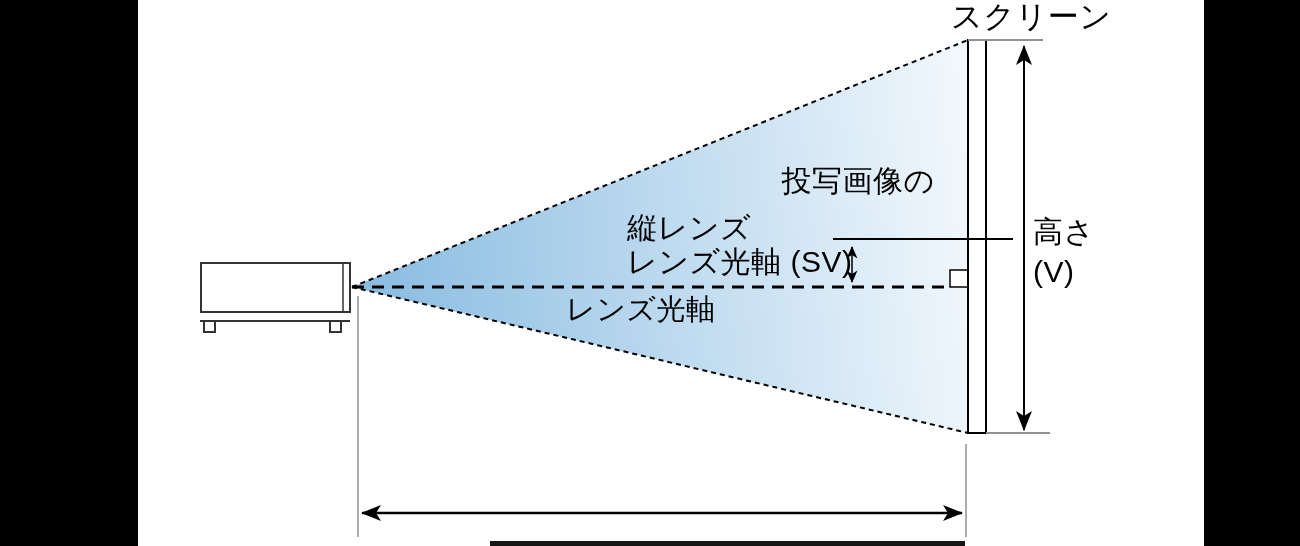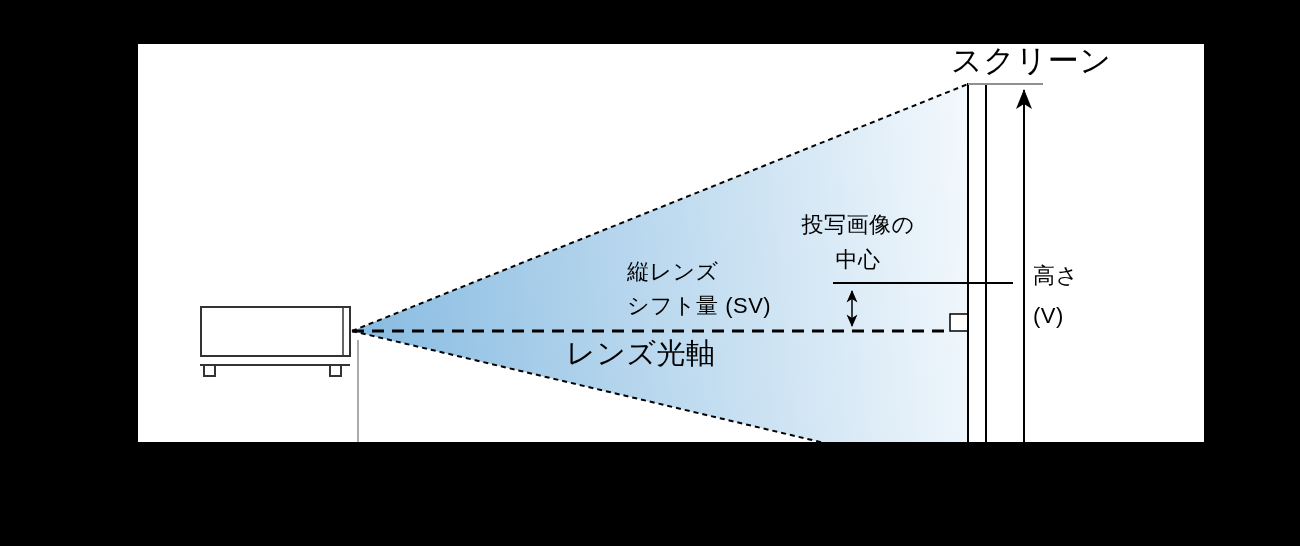--- a/index.html
+++ b/index.html
@@ -1,28 +1,27 @@
 <!DOCTYPE html>
 <html><head>
 <meta charset="utf-8">
 <style>
   html,body{margin:0;padding:0;background:#000;}
   .stage{
-    position:relative;width:1300px;height:398px;overflow:hidden;
+    position:relative;width:1300px;height:546px;overflow:hidden;
     background:#000;
     font-family:"Liberation Sans","DejaVu Sans",sans-serif;
-    margin-top:44px;
   }
   .canvas{position:absolute;left:138px;top:0;width:1066px;height:546px;background:#fff;}
   .bar{position:absolute;top:0;height:546px;background:#000;}
   .bar.left{left:0;width:138px;}
   .bar.right{left:1204px;width:96px;}
   svg.diagram{position:absolute;left:0;top:0;}
   .lbl{
-    position:absolute;color:#000;font-size:22px;line-height:34px;
+    position:absolute;color:#000;font-size:30px;line-height:34px;
     white-space:nowrap;letter-spacing:0.5px;
   }
   .lbl .line{display:block;}
   .lbl.center{text-align:center;white-space:normal;}
 </style>
 </head>
 <body>
 
 <div class="stage">
 
@@ -76,26 +75,25 @@
 
     <line x1="362" y1="513" x2="962" y2="513" stroke="#000" stroke-width="2.5" marker-start="url(#ahL)" marker-end="url(#ahL)"></line>
 
     <rect x="490" y="541" width="475" height="5" fill="#151515"></rect>
   </svg>
 
   <div class="lbl" style="left:951px;top:0px;font-size:31px;">スクリーン</div>
 
   <div class="lbl center" style="left:778px;top:163px;width:160px;line-height:35px;">
     <span class="line">投写画像の</span>
-    <span class="line">中心</span>
   </div>
 
   <div class="lbl" style="left:627px;top:211px;line-height:34px;">
     <span class="line">縦レンズ</span>
-    <span class="line">シフト量 (SV)</span>
+    <span class="line">レンズ光軸 (SV)</span>
   </div>
 
   <div class="lbl" style="left:1033px;top:212px;line-height:40px;">
     <span class="line">高さ</span>
     <span class="line">(V)</span>
   </div>
 
   <div class="lbl" style="left:566px;top:292px;font-size:29px;">レンズ光軸</div>
 
 

